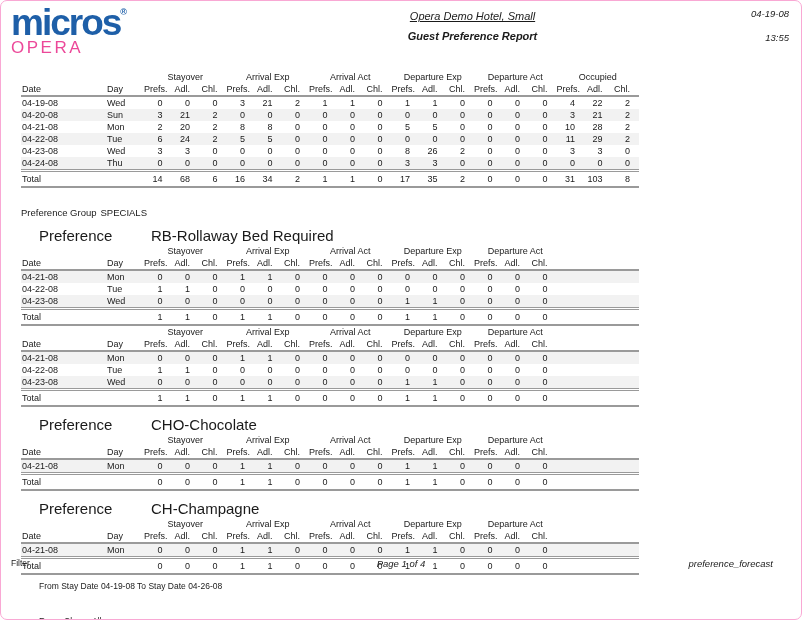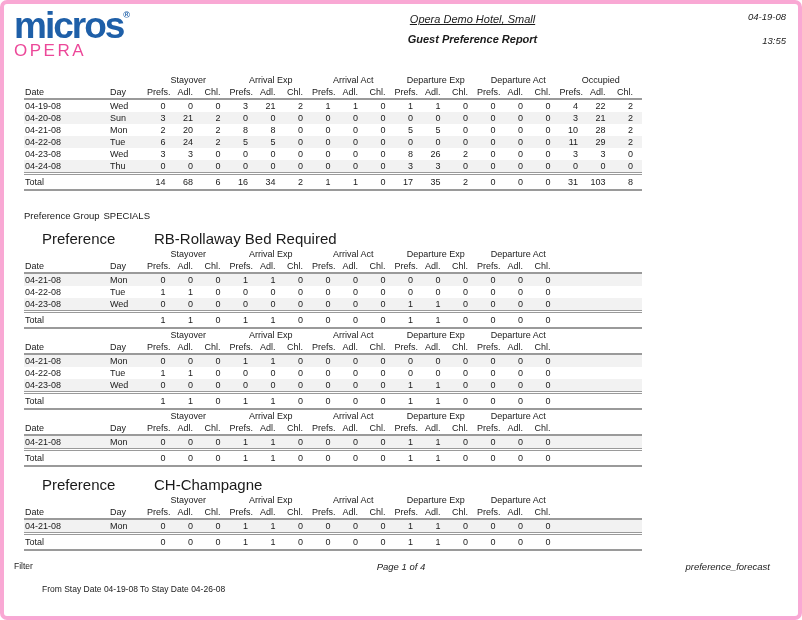--- a/index.html
+++ b/index.html
@@ -6,21 +6,21 @@
   html, body { background: #fff; }
   body {
     width: 802px; height: 620px;
     font-family: "Liberation Sans", sans-serif;
     color: #1a1a1a;
     position: relative;
   }
   .page {
     position: absolute; left: 0; top: 0;
     width: 802px; height: 620px;
-    border: 4px solid #f9a8d4;
+    border: 1px solid #f9a8d4;
     border-radius: 7px;
     background: #fff;
     overflow: hidden;
   }
 
   
   .hdr { display: flex; padding: 5px 12px 0 10px; height: 58px; }
   .logo { width: 225px; line-height: 1; }
   .logo-micros {
     font-weight: 700; font-size: 37px; letter-spacing: -2px;
@@ -583,20 +583,21 @@
                 <td class="num">1</td>
                 <td class="num">0</td>
                 <td class="num">0</td>
                 <td class="num">0</td>
                 <td class="num">0</td>
                 <td></td>
               </tr>
             </tbody>
           </table>
         </div>
+        <div class="pref-line"><span class="lbl">Preference</span><span class="name">CHO-Chocolate</span></div>
         <div>
           <table>
             <colgroup>
               <col class="c-date">
               <col class="c-day">
               <col class="c-num">
               <col class="c-num">
               <col class="c-num">
               <col class="c-num">
               <col class="c-num">

